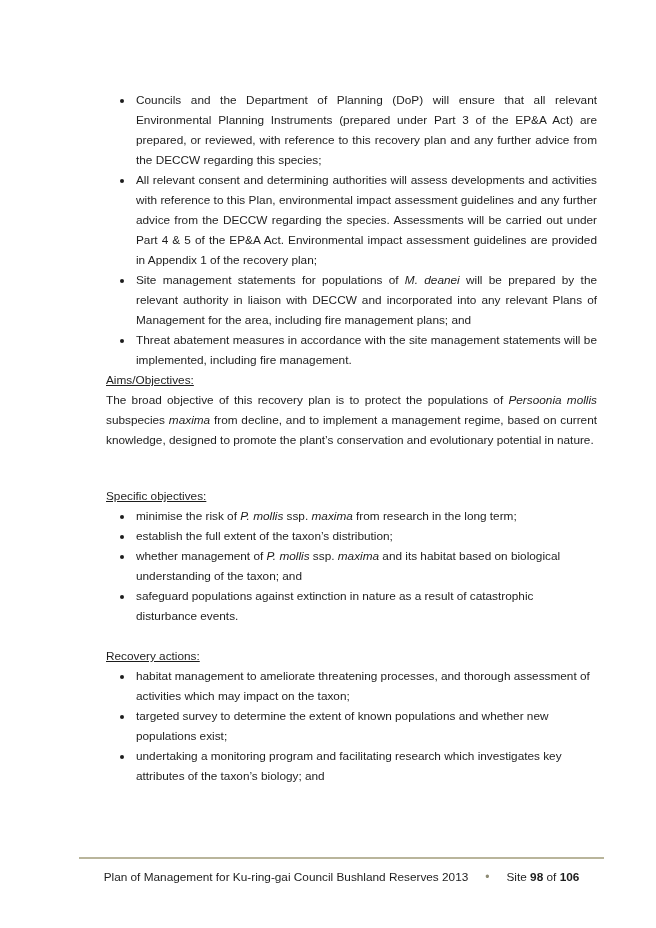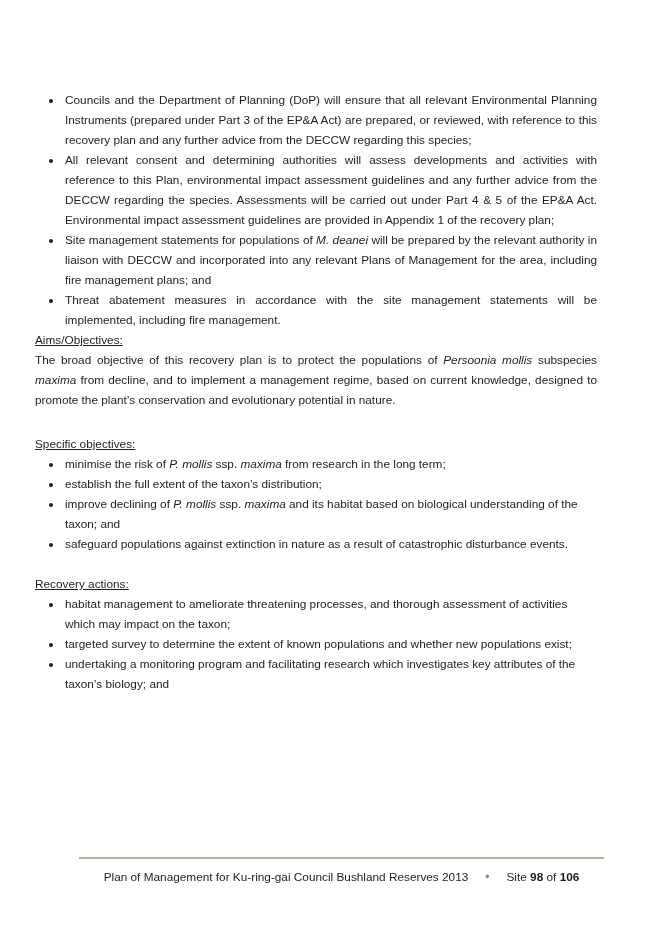--- a/index.html
+++ b/index.html
@@ -3,27 +3,27 @@
 <meta charset="utf-8">
 <style>
   * { margin: 0; padding: 0; box-sizing: border-box; }
   html, body { background: #ffffff; }
   body {
     width: 656px; height: 928px; position: relative; overflow: hidden;
     font-family: "Liberation Sans", sans-serif;
     font-size: 11.8px; line-height: 20px; color: #1d1d1d;
     -webkit-font-smoothing: antialiased;
   }
-  .page { position: absolute; inset: 0; padding: 90px 59px 0 35px; }
+  .page { position: absolute; inset: 0; padding: 90px 59px 0 106px; }
   ul.bullets { list-style: disc outside; padding-left: 28px; }
   ul.bullets li { padding-left: 2px; }
   .justify { text-align: justify; }
   .heading { font-weight: bold; font-size: 11.8px; line-height: 20px; margin-top: 20px; }
   .uhead { text-decoration: underline; }
-  .mt-lg { margin-top: 24px; }
+  .mt-lg { margin-top: 36px; }
   .mt-md { margin-top: 20px; }
   .footer {
     position: absolute; left: 79px; right: 52px; top: 857px;
     border-top: 2px solid #0f766e; padding-top: 8px;
     display: flex; justify-content: center; align-items: baseline; gap: 17px;
     white-space: nowrap;
   }
   .footer .dot { color: #8c8a73; font-size: 12px; }
 </style>
 </head>
@@ -39,21 +39,21 @@
   </ul>
 
 
   <div class="uhead">Aims/Objectives:</div>
   <p class="justify"><span>The broad objective of this recovery plan is to protect the populations of </span><span style="font-style: italic;">Persoonia mollis</span><span> subspecies </span><span style="font-style: italic;">maxima</span><span> from decline, and to implement a management regime, based on current knowledge, designed to promote the plant’s conservation and evolutionary potential in nature.</span></p>
 
   <div class="uhead mt-lg">Specific objectives:</div>
   <ul class="bullets">
     <li><span>minimise the risk of </span><span style="font-style: italic;">P. mollis</span><span> ssp. </span><span style="font-style: italic;">maxima</span><span> from research in the long term;</span></li>
     <li><span>establish the full extent of the taxon’s distribution;</span></li>
-    <li><span>improve declining of </span><span style="font-style: italic;">P. mollis</span><span> ssp. </span><span style="font-style: italic;">maxima</span><span> and its habitat based on biological understanding of the taxon; and</span></li>
+    <li><span>whether management of </span><span style="font-style: italic;">P. mollis</span><span> ssp. </span><span style="font-style: italic;">maxima</span><span> and its habitat based on biological understanding of the taxon; and</span></li>
     <li><span>safeguard populations against extinction in nature as a result of catastrophic disturbance events.</span></li>
   </ul>
 
   <div class="uhead mt-md">Recovery actions:</div>
   <ul class="bullets">
     <li><span>habitat management to ameliorate threatening processes, and thorough assessment of activities which may impact on the taxon;</span></li>
     <li><span>targeted survey to determine the extent of known populations and whether new populations exist;</span></li>
     <li><span>undertaking a monitoring program and facilitating research which investigates key attributes of the taxon’s biology; and</span></li>
   </ul>
 

